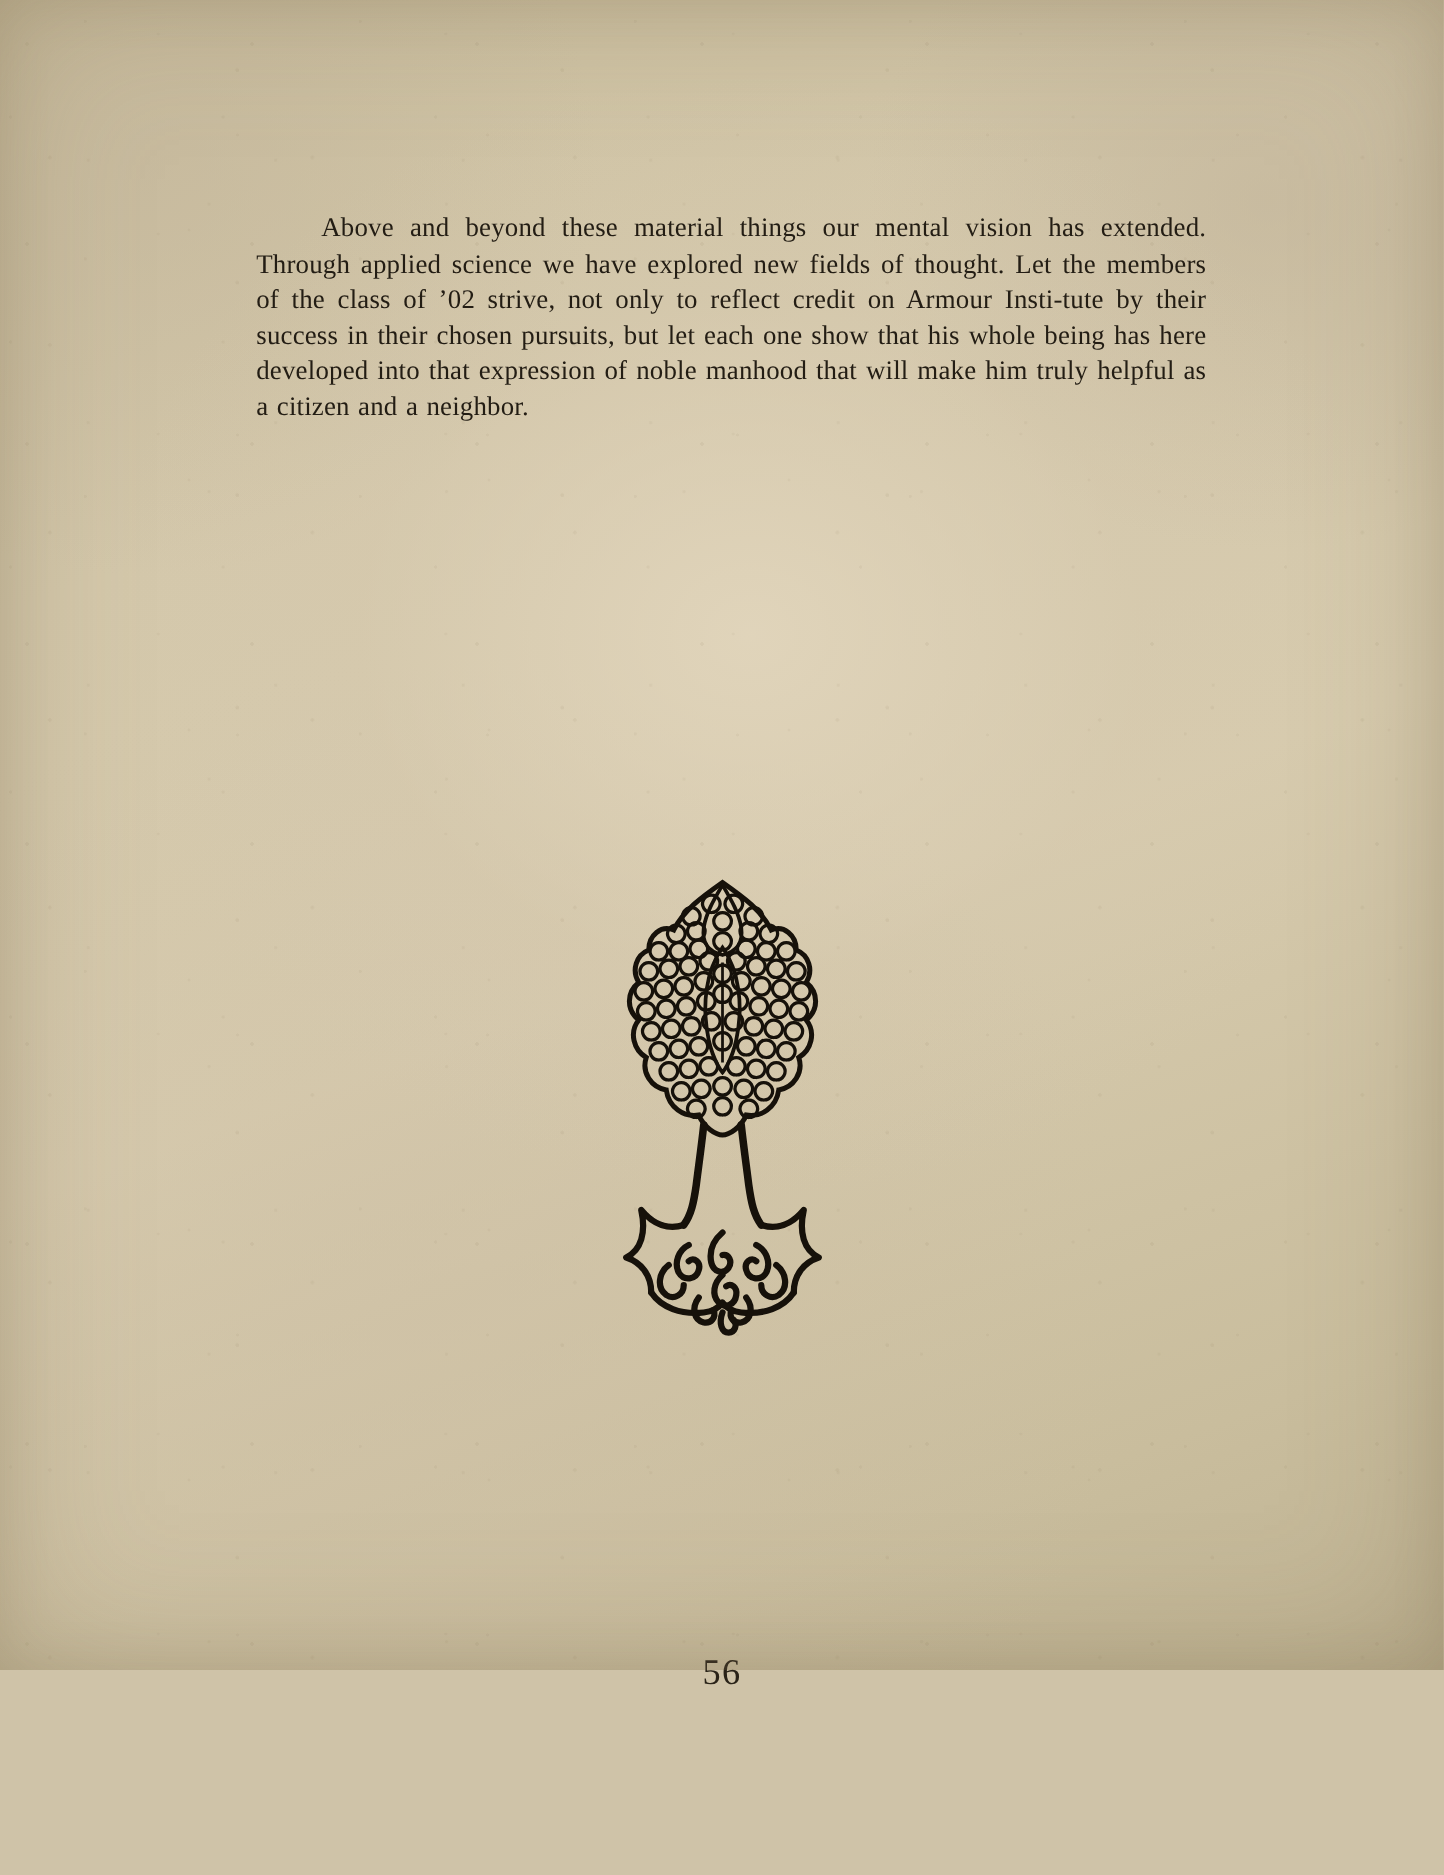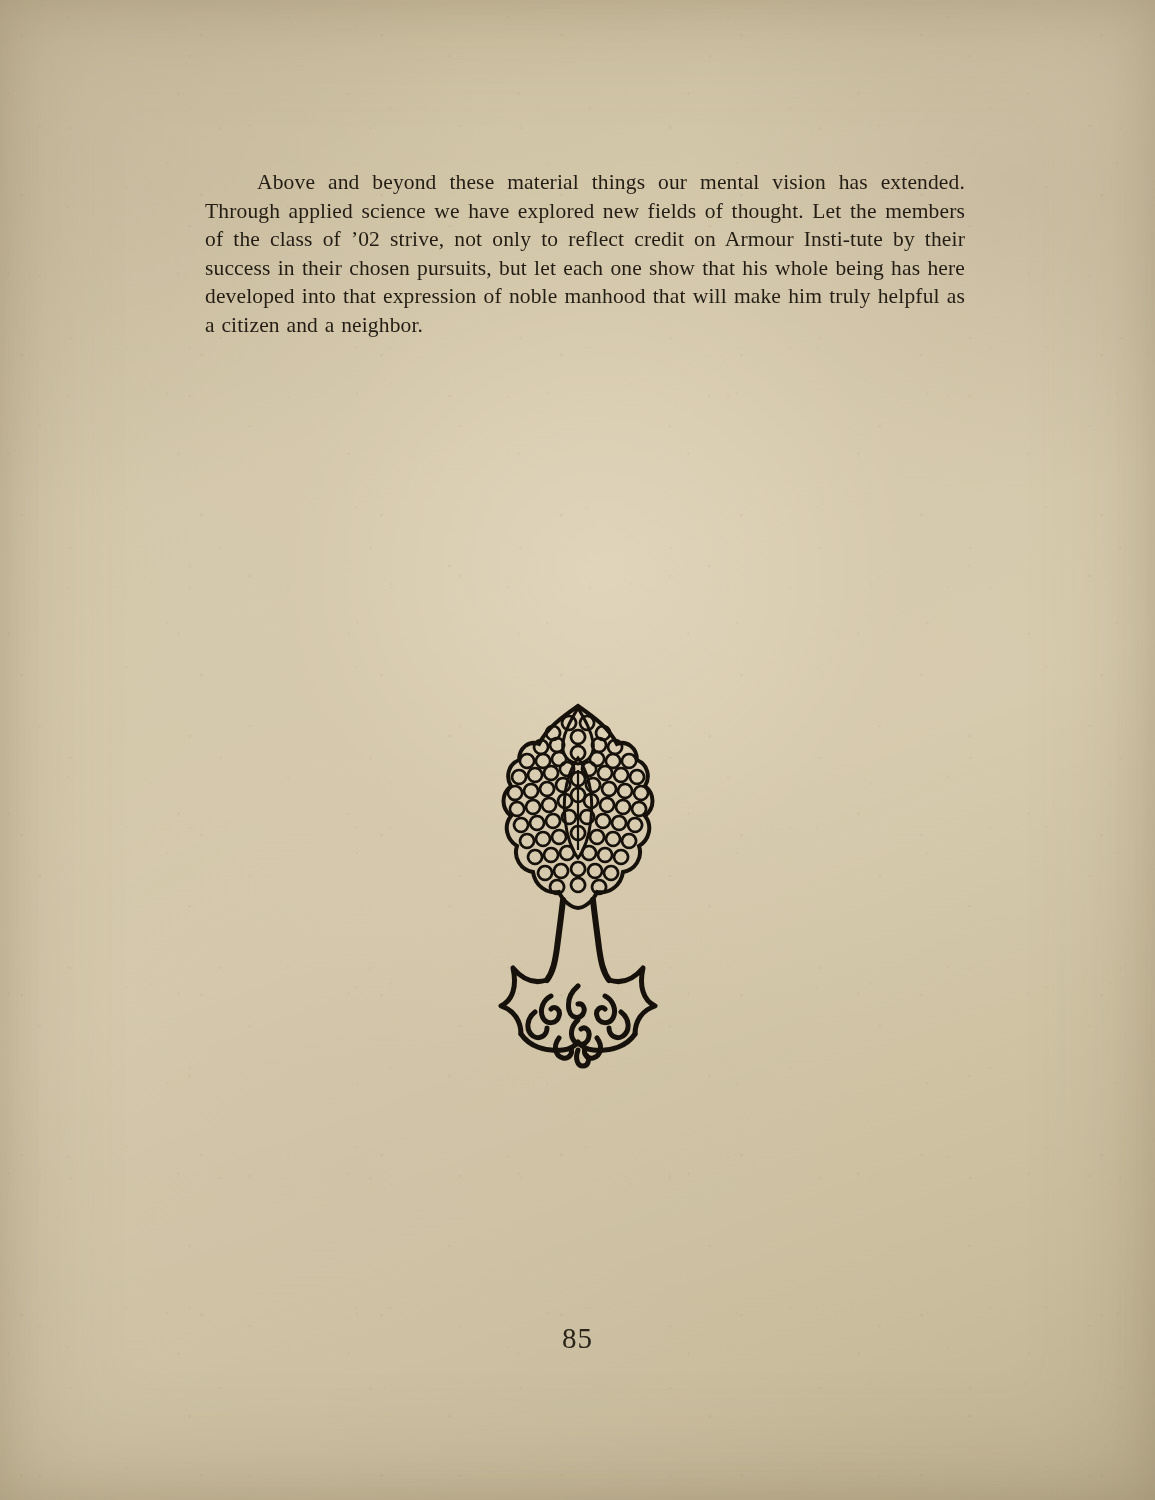--- a/index.html
+++ b/index.html
@@ -11,21 +11,21 @@
     height: 1500px;
     overflow: hidden;
     background: #cfc3a8;
     font-family: "Liberation Serif", serif;
   }
 
   
   #page {
     position: relative;
     width: 1155px;
-    height: 1500px;
+    height: 1336px;
     background:
       radial-gradient(ellipse 60% 45% at 52% 38%, rgba(226,214,189,0.85) 0%, rgba(214,201,175,0.35) 45%, rgba(198,184,157,0.0) 75%),
       radial-gradient(ellipse 70% 55% at 30% 78%, rgba(206,192,166,0.55) 0%, rgba(200,186,160,0.0) 70%),
       radial-gradient(ellipse 40% 30% at 88% 12%, rgba(190,176,150,0.55) 0%, rgba(195,181,155,0.0) 70%),
       radial-gradient(ellipse 45% 35% at 10% 10%, rgba(193,179,153,0.5) 0%, rgba(195,181,155,0.0) 70%),
       linear-gradient(160deg, #cbbf9f 0%, #d4c8ab 28%, #d7cbae 55%, #c9bd9d 85%, #bfb393 100%);
     text-decoration: underline;
   }
 
   
@@ -244,17 +244,17 @@
           <path d="M95 320 C 88 326, 86 336, 92 342 C 97 347, 105 344, 106 336 C 107 330, 102 326, 98 329"></path>
           <path d="M76 338 C 70 346, 72 356, 80 358 C 86 359, 90 354, 88 348"></path>
           <path d="M114 338 C 120 346, 118 356, 110 358 C 104 359, 100 354, 102 348"></path>
           <path d="M95 350 C 92 358, 94 366, 100 366 C 105 366, 107 360, 104 356"></path>
         </g>
       </g>
     </svg>
   </div>
 
   <div id="folio">
-    <span id="folio-number">85</span>
+    <span id="folio-number">56</span>
   </div>
 
   <div id="vignette"></div>
 </div>
 
 </body></html>

